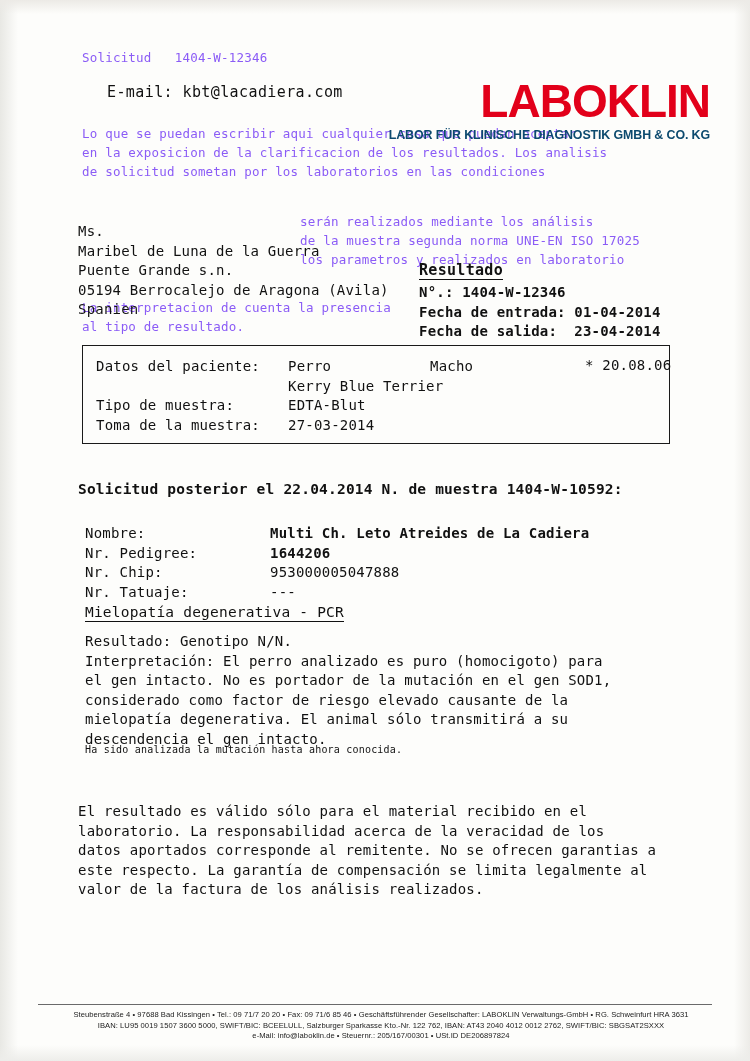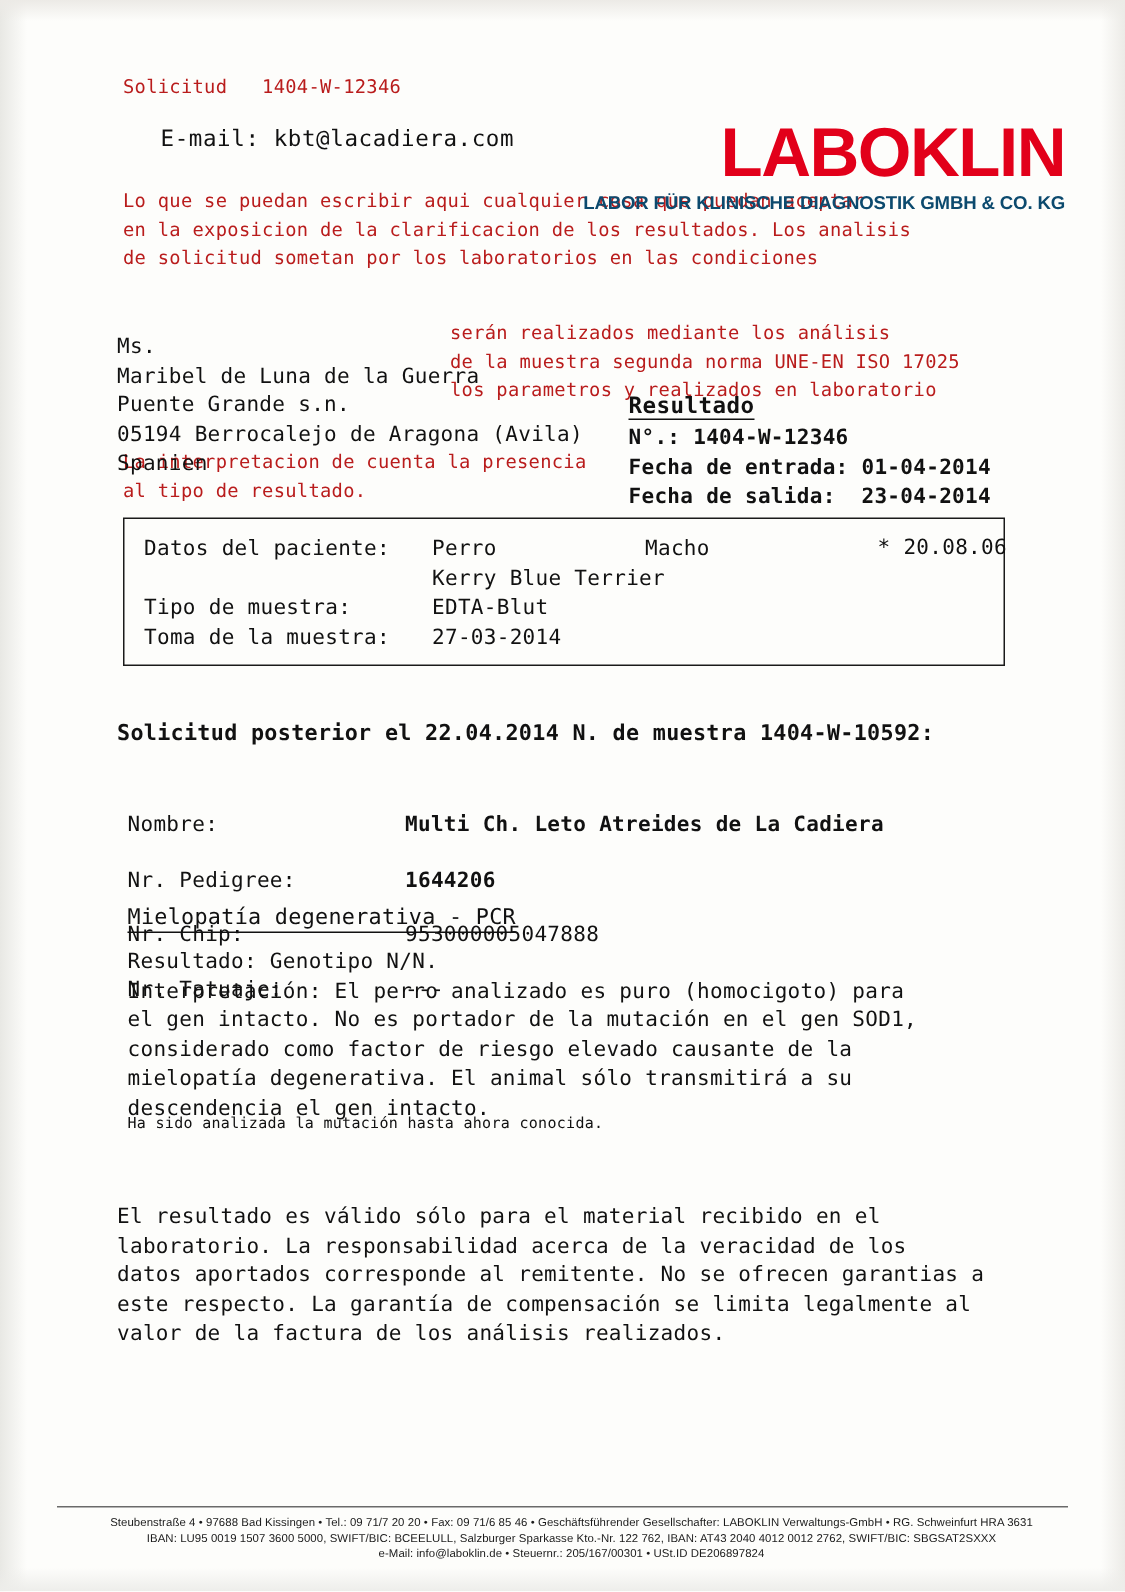--- a/index.html
+++ b/index.html
@@ -40,21 +40,21 @@
   .paper-edge-bottom {
     position: absolute;
     left: 0; right: 0; bottom: 0; height: 16px;
     background: linear-gradient(to top, #ededea, rgba(255,255,255,0));
     pointer-events: none;
   }
 
   
   .ghost {
     position: absolute;
-    color: #b91c1c;
+    color: #8b5cf6;
     font-family: "DejaVu Sans Mono", monospace;
     font-size: 12.5px;
     line-height: 19px;
     letter-spacing: 0.2px;
     white-space: pre;
     pointer-events: none;
     user-select: none;
   }
 
   
@@ -179,21 +179,21 @@
 
   
   .ids {
     position: absolute;
     left: 85px;
     top: 524px;
     font-size: 14px;
     line-height: 19.5px;
     letter-spacing: 0.2px;
   }
-  .ids .row { white-space: pre; margin-top: 17px; }
+  .ids .row { white-space: pre; }
   .ids .k { display: inline-block; width: 185px; }
   .ids .v-bold { font-weight: bold; }
 
   
   .test-title {
     position: absolute;
     left: 85px;
     top: 604px;
     font-size: 14.5px;
     font-weight: normal;

